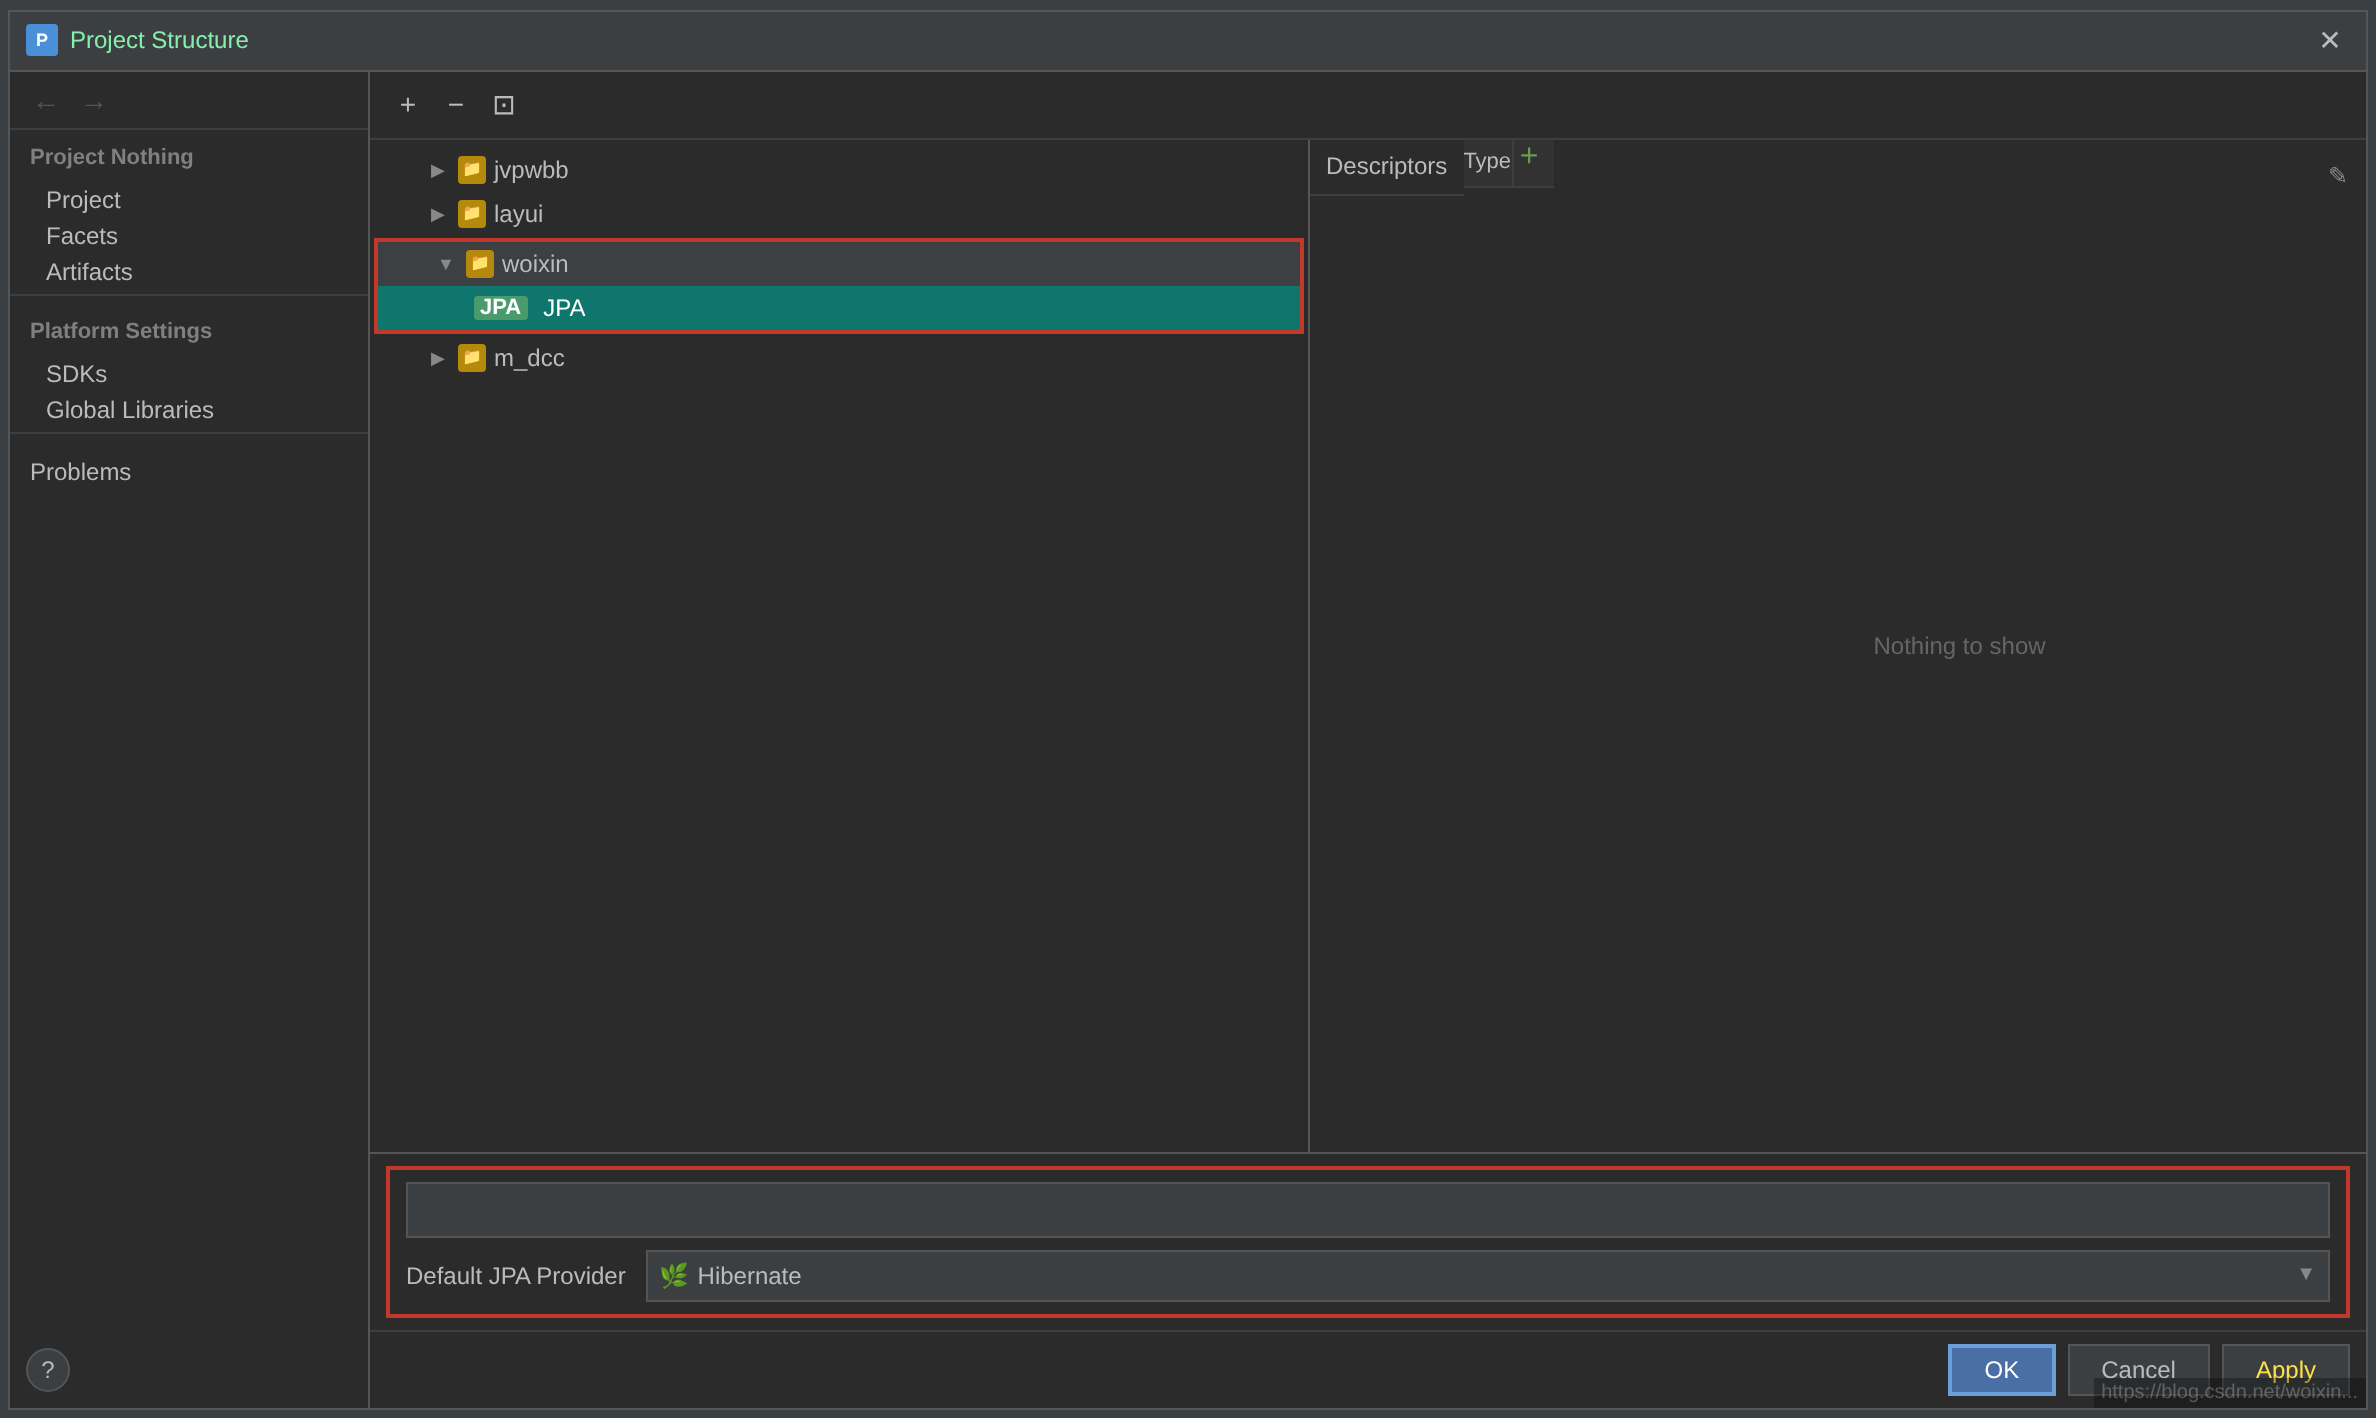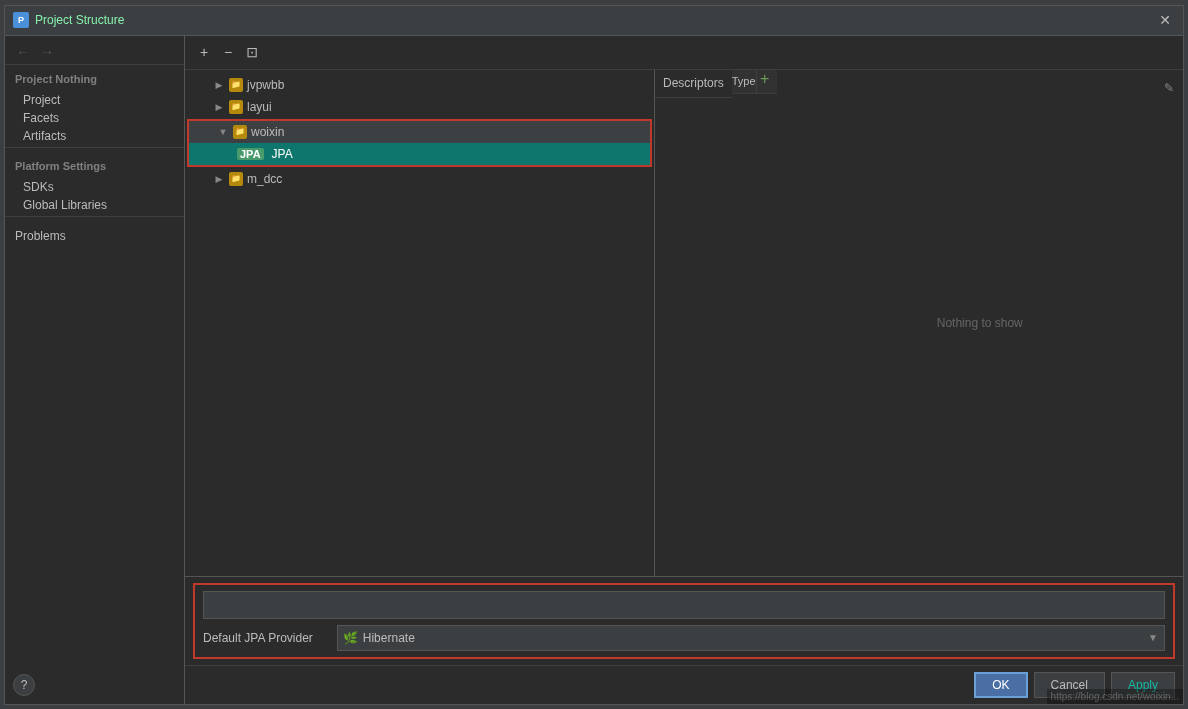--- a/index.html
+++ b/index.html
@@ -273,21 +273,21 @@
       background: #3c3f41;
       border: 1px solid #555;
       color: #bbb;
       padding: 0 6px;
       font-size: 12px;
       margin-bottom: 6px;
     }
     .provider-row {
       display: flex;
       align-items: center;
-      gap: 24px;
+      gap: 10px;
     }
     .provider-label {
       color: #bbb;
       font-size: 12px;
       white-space: nowrap;
     }
     .provider-select {
       flex: 1;
       height: 26px;
       background: #3c3f41;
@@ -323,21 +323,21 @@
       cursor: pointer;
       display: flex;
       align-items: center;
       justify-content: center;
     }
     .action-btn.primary {
       background: #4a6fa5;
       border: 2px solid #6a9fd8;
       color: white;
     }
-    .action-btn.disabled { color: #14b8a6; cursor: default; }
+    .action-btn.disabled { color: #fde047; cursor: default; }
     
     .nav-arrows {
       display: flex;
       gap: 4px;
       padding: 4px 8px;
       border-bottom: 1px solid #3c3f41;
     }
     .nav-arrow {
       color: #555;
       font-size: 14px;

